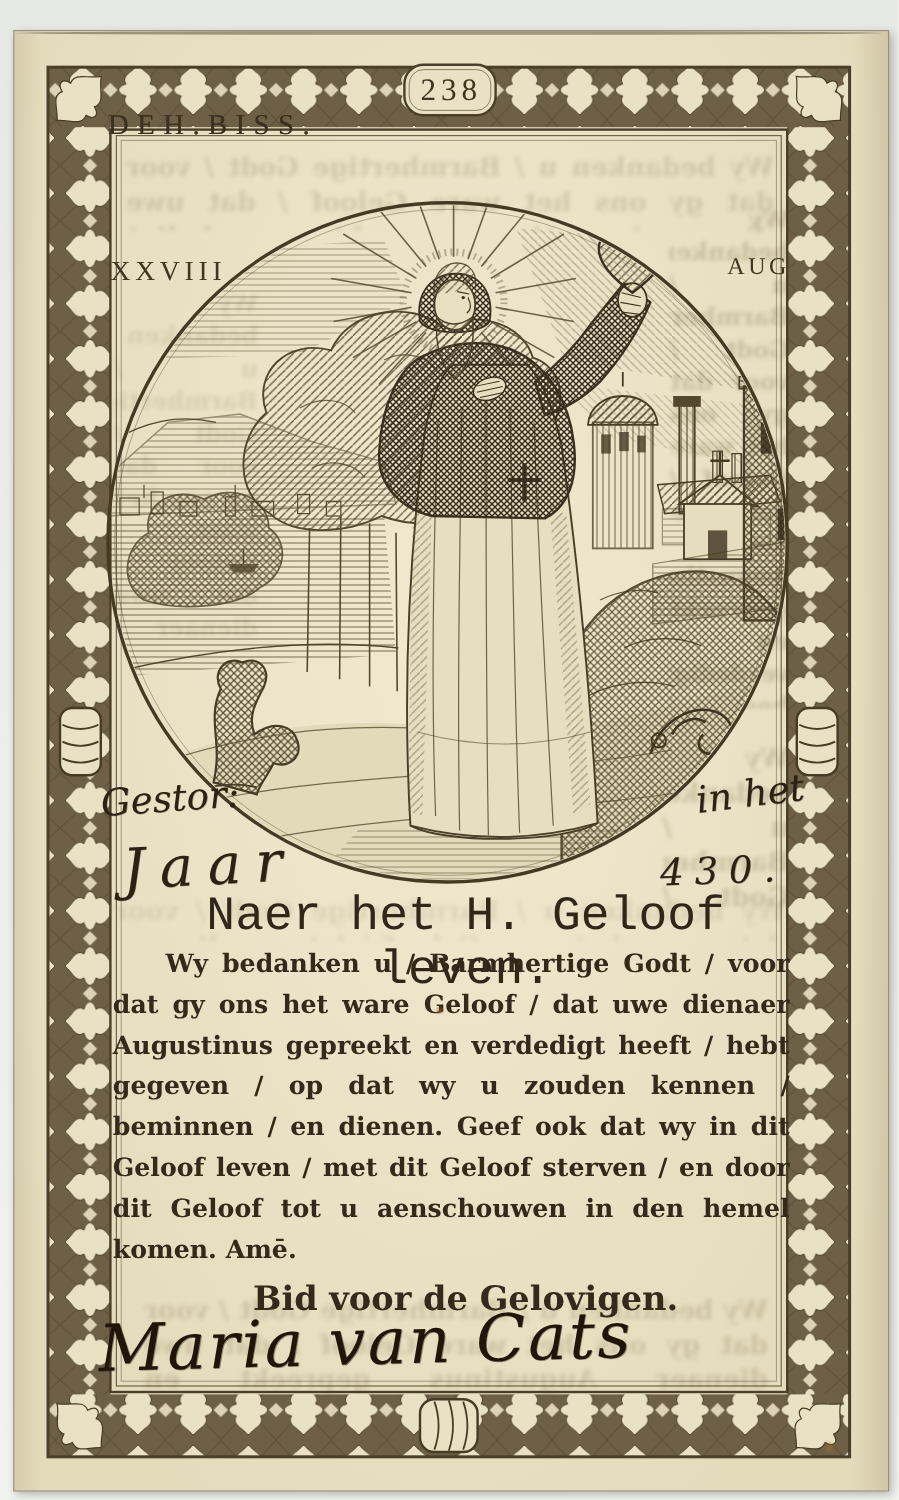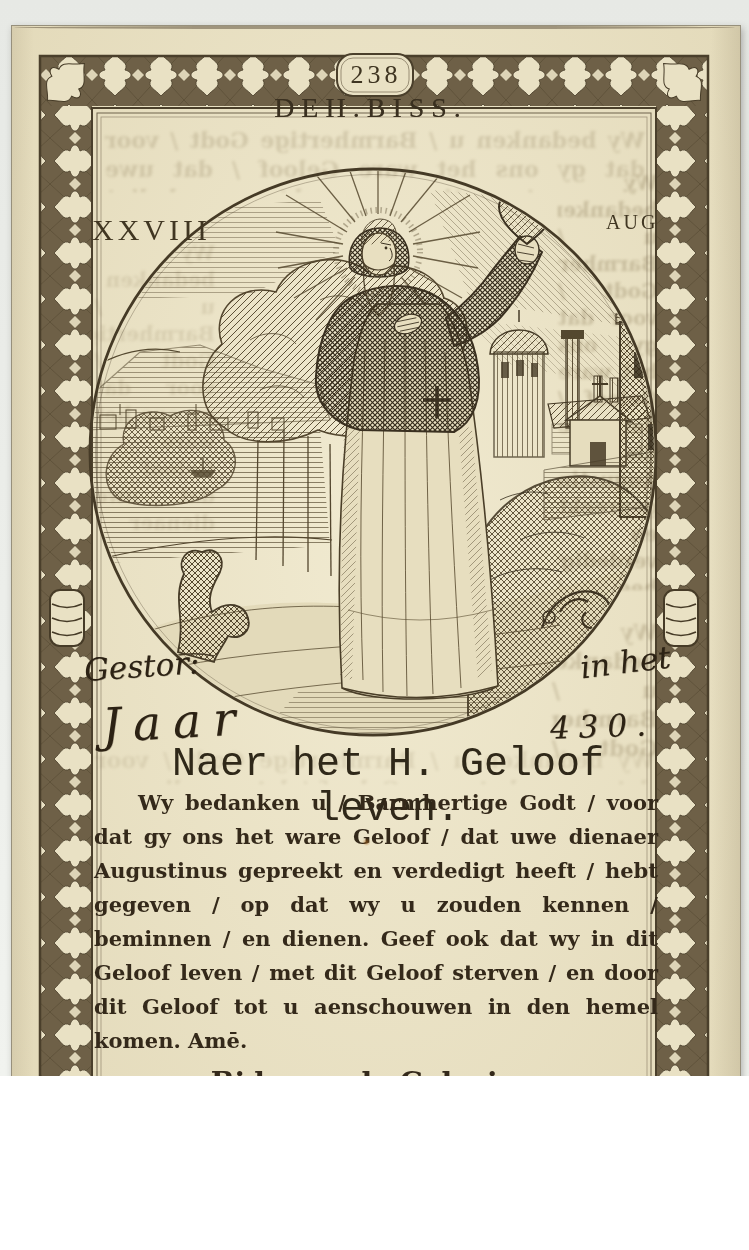--- a/index.html
+++ b/index.html
@@ -1,39 +1,39 @@
 <!DOCTYPE html>
 <html><head>
 <meta charset="utf-8">
 <style>
   html,body{margin:0;padding:0;}
-  .stage{position:relative;width:749px;height:1076px;overflow:hidden;
+  .stage{position:relative;width:749px;height:1250px;overflow:hidden;
          background:linear-gradient(180deg,#e7e9e5 0%,#eceeea 55%,#f1f3ef 100%);
          font-family:"DejaVu Serif",serif;}
   .paper{position:absolute;left:11px;top:25px;width:728px;height:1216px;
          background:
            linear-gradient(90deg,rgba(95,80,50,.10) 0,rgba(95,80,50,0) 3%,rgba(95,80,50,0) 96%,rgba(95,80,50,.14) 100%),
            radial-gradient(ellipse at 50% 42%,rgba(255,251,232,.35) 0%,rgba(201,186,140,.16) 85%),
            #e9e1c4;
          border:1px solid #97907c;
          box-shadow:2px 3px 7px rgba(40,40,35,.30);}
   .paper::before{content:"";position:absolute;left:2px;top:0;width:99%;height:3px;
          background:rgba(70,58,40,.45);border-radius:50%/60%;}
   .layer{position:absolute;left:0;top:0;width:749px;height:1250px;}
   .ghost{position:absolute;transform:scaleX(-1);filter:blur(1.6px);
          color:#7c6b47;font-weight:bold;overflow:hidden;line-height:29px;
          font-size:22px;text-align:justify;}
   svg.art{position:absolute;left:0;top:0;}
   .txt{position:absolute;color:#3a3020;}
   .pagenum{left:338px;top:60px;width:76px;text-align:center;font-size:26px;
            letter-spacing:4px;font-family:"Liberation Serif",serif;color:#3e3421;}
-  .title{left:90px;top:92px;width:562px;display:flex;justify-content:center;
-         font-family:"Liberation Serif",serif;font-size:28px;letter-spacing:7px;
+  .title{left:90px;top:92px;width:562px;display:flex;justify-content:flex-start;
+         font-family:"Liberation Serif",serif;font-size:24px;letter-spacing:7px;
          color:#3a3020;text-shadow:0 0 .5px rgba(58,48,32,.6);}
-  .roman-l{left:92px;top:213px;font-family:"Liberation Serif",serif;font-size:30px;
+  .roman-l{left:92px;top:213px;font-family:"Liberation Serif",serif;font-size:23px;
            letter-spacing:4px;color:#403622;}
   .roman-r{left:606px;top:211px;font-family:"Liberation Serif",serif;font-size:20px;
            letter-spacing:3px;color:#403622;}
   .hand{font-style:italic;color:#2c2214;text-shadow:.5px .5px 0 rgba(35,24,10,.35);}
   .h-gestor{left:84px;top:648px;font-size:31px;transform:rotate(-4deg);}
   .h-inhet{left:580px;top:644px;font-size:31px;transform:rotate(-7deg);}
   .h-jaar{left:102px;top:694px;font-size:47px;letter-spacing:12px;transform:rotate(-3deg);}
   .h-year{left:550px;top:708px;font-size:31px;letter-spacing:9px;transform:rotate(-2deg);}
   .caption{left:108px;top:742px;width:560px;text-align:center;font-size:40px;
            font-family:Liberation Mono, monospace;color:#2f2819;}

